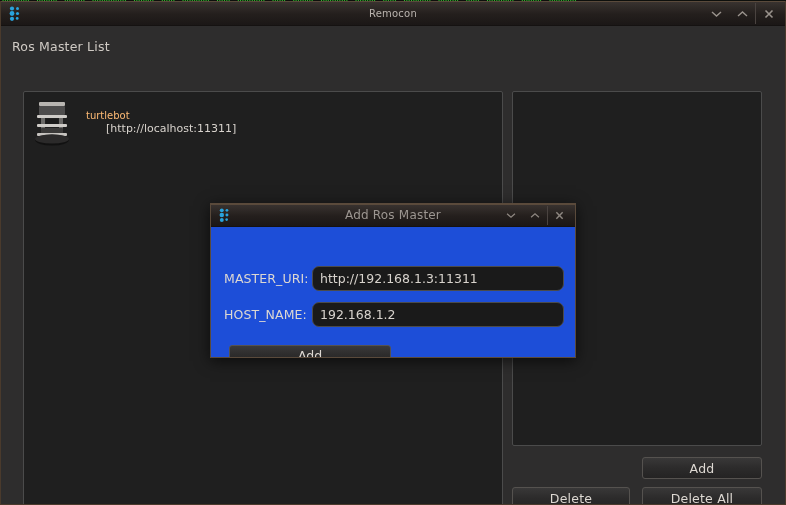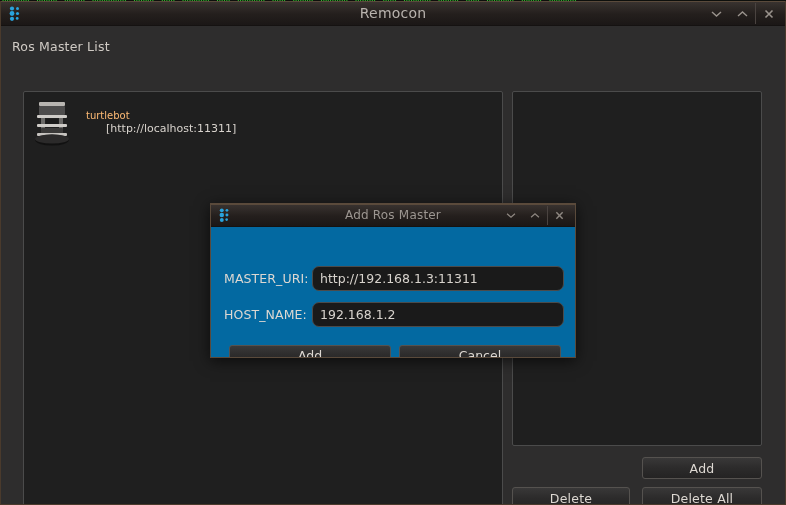--- a/index.html
+++ b/index.html
@@ -71,21 +71,21 @@
     position: relative;
     flex: 0 0 auto;
   }
 
   .ros-logo { position: absolute; left: 8px; top: 5px; }
 
   .title-text {
     position: absolute;
     left: 0; right: 0;
     text-align: center;
-    font-size: 14px;
+    font-size: 10px;
     color: #b9b3ae;
     letter-spacing: .2px;
     pointer-events: none;
   }
 
   .win-buttons {
     position: absolute;
     right: 4px; top: 2px;
     display: flex;
     height: 21px;
@@ -174,21 +174,21 @@
   .btn-refresh { left: 511px; top: 431px; width: 118px; }
   .btn-add     { left: 641px; top: 431px; width: 120px; }
   .btn-delete  { left: 511px; top: 461px; width: 118px; }
   .btn-delall  { left: 641px; top: 461px; width: 120px; }
 
   
   .dialog {
     position: absolute;
     left: 209px; top: 177px;
     width: 366px; height: 155px;
-    background: #0369a1;
+    background: #1d4ed8;
     border: 1px solid #5a4a3b;
     box-shadow: 0 3px 14px rgba(0,0,0,.65);
     overflow: hidden;
   }
   .dlg-titlebar {
     position: relative;
     height: 23px;
     background: linear-gradient(180deg,#3a3431 0%, #241f1d 55%, #1b1716 100%);
     border-bottom: 1px solid #151211;
     display: flex;
@@ -378,20 +378,19 @@
             <div class="field-label">MASTER_URI:</div>
             <input class="field-input" type="text" value="http://192.168.1.3:11311" style="">
           </div>
 
           <div class="field-row r2">
             <div class="field-label">HOST_NAME:</div>
             <input class="field-input" type="text" value="192.168.1.2" style="">
           </div>
 
           <div class="dlg-btn dlg-btn-add">Add</div>
-          <div class="dlg-btn dlg-btn-cancel">Cancel</div>
 
         </div>
       </div>
 
     </div>
   </div>
 </div>
 
 </body></html>

